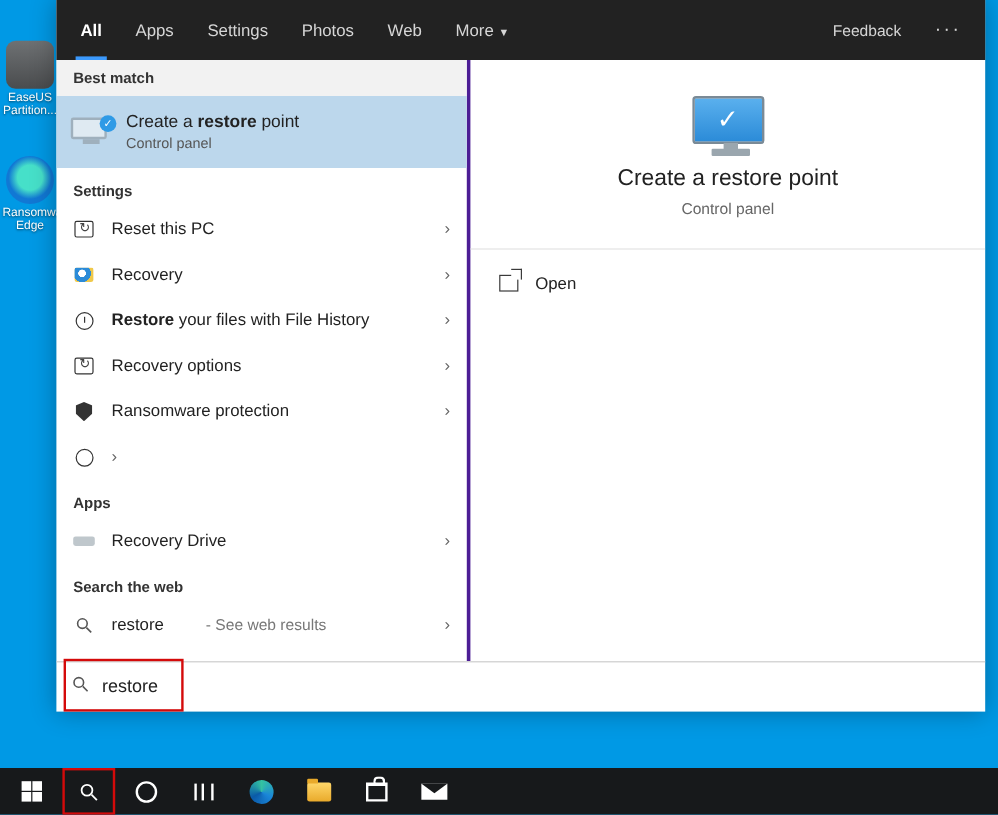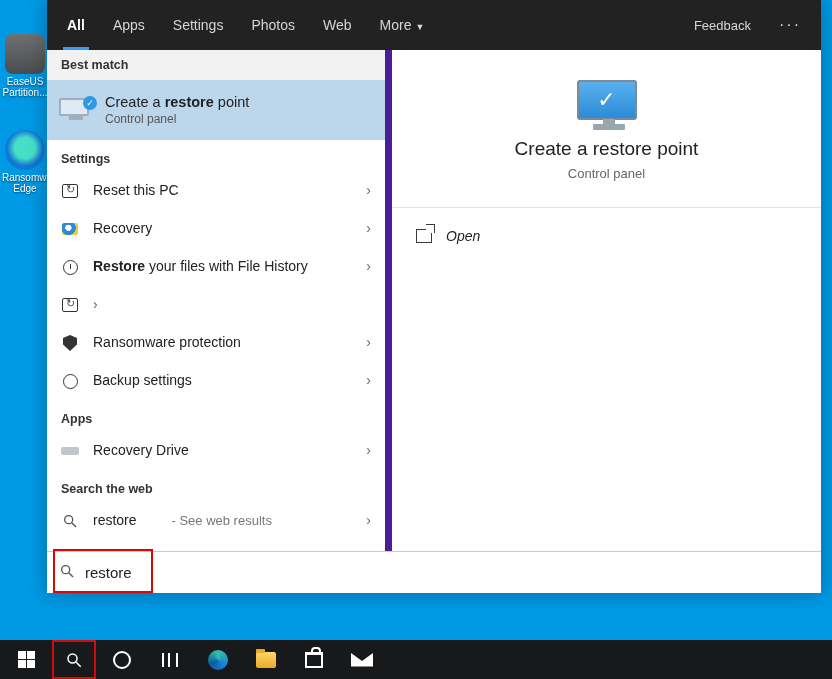--- a/index.html
+++ b/index.html
@@ -18,21 +18,21 @@
   .tabs { height: 50px; background: #222; color: #d6d6d6; display: flex; align-items: center; font-size: 14px; position: relative; padding: 0 6px; }
   .tab { padding: 0 14px; height: 50px; line-height: 50px; cursor: pointer; }
   .tab.active { color: #fff; font-weight: 600; position: relative; }
   .tab.active::after { content: ""; position: absolute; left: 10px; right: 10px; bottom: 0; height: 3px; background: #3b99fc; }
   .tab .dd { font-size: 9px; margin-left: 4px; }
   .tabs .spacer { flex: 1; }
   .feedback { padding: 0 14px; font-size: 13px; }
   .ellipsis { padding: 0 14px; font-size: 16px; letter-spacing: 2px; }
 
   .body { flex: 1; display: flex; overflow: hidden; }
-  .left { width: 345px; border-right: 7px solid #4c1d95; overflow: hidden; }
+  .left { width: 345px; border-right: 3px solid #4c1d95; overflow: hidden; }
   .right { flex: 1; padding: 20px; }
 
   .section-h { background: #f2f2f2; padding: 8px 14px; font-size: 12.5px; font-weight: 600; color: #333; }
   .section-h.plain { background: transparent; padding: 12px 14px 6px; }
 
   .best { background: #bcd7ec; display: flex; align-items: center; padding: 14px 12px; gap: 12px; }
   .best .bi { width: 34px; height: 24px; position: relative; }
   .monitor { width: 30px; height: 18px; border: 2px solid #9fb0bd; border-radius: 2px; background: #dfeaf2; position: relative; }
   .monitor::after { content: ""; position: absolute; left: 8px; bottom: -6px; width: 14px; height: 4px; background: #9fb0bd; }
   .check-badge { position: absolute; top: -2px; right: -4px; width: 14px; height: 14px; background: #2e9ae6; border-radius: 50%; display:flex;align-items:center;justify-content:center;color:#fff;font-size:9px; }
@@ -49,21 +49,21 @@
 
   .preview { text-align: center; padding-top: 10px; }
   .preview-icon { margin: 0 auto 18px; width: 70px; position: relative; }
   .pm { width: 60px; height: 40px; background: linear-gradient(#5ab0ee,#2b8bd8); border: 2px solid #7a8a96; border-radius: 3px; margin: 0 auto; position: relative; display:flex;align-items:center;justify-content:center;color:#fff;font-size:22px; }
   .pm::after { content:""; position:absolute; left:14px; bottom:-12px; width:32px; height:6px; background:#9aa6ae; border-radius:1px; }
   .pm::before { content:""; position:absolute; left:24px; bottom:-7px; width:12px; height:6px; background:#9aa6ae; }
   .preview h2 { font-size: 19px; font-weight: 400; color: #222; margin-top: 12px; }
   .preview .ps { font-size: 13px; color: #666; margin-top: 6px; }
 
   .right hr { border: none; border-top: 1px solid #e3e3e3; margin: 26px -20px 10px; }
-  .action-row { display: flex; align-items: center; gap: 14px; padding: 10px 4px; font-size: 14px; color: #222; cursor: pointer; font-style: italic; }
+  .action-row { display: flex; align-items: center; gap: 14px; padding: 10px 4px; font-size: 14px; color: #222; cursor: pointer; }
   .open-icon { width:16px;height:14px;border:1.5px solid #3a3a3a;position:relative; }
   .open-icon::after { content:""; position:absolute; top:-6px; right:-4px; width:8px; height:8px; border-top:1.5px solid #3a3a3a; border-right:1.5px solid #3a3a3a; background:#fff; }
 
   .search-box { height: 42px; border-top: 1px solid #ccc; display: flex; align-items: center; padding: 0 12px; gap: 10px; margin: 0 0 0 0; }
   .search-wrap-hl { border: 2px solid #d40a0a; margin: -2px 0 0 6px; width: 100px; height: 44px; position: absolute; pointer-events:none; z-index: 5; }
   .search-box .mag { color:#555; }
   .search-box input { border: none; outline: none; font-size: 15px; flex: 1; color: #222; }
 
   .taskbar { position: absolute; left: 0; bottom: 0; width: 832px; height: 39px; background: #17191b; display: flex; align-items: center; padding: 0 4px; gap: 4px; }
   .tb-btn { width: 44px; height: 39px; display: flex; align-items: center; justify-content: center; color: #eaeaea; cursor: pointer; }
@@ -152,34 +152,34 @@
         <div class="ri">
             <div class="hist-i"></div>
           </div>
         <div class="rt"><b>Restore</b><span> your files with File History</span></div>
         <div class="chev">›</div>
       </div>
       <div class="row">
         <div class="ri">
             <div class="reset-i"></div>
           </div>
+        <div class="rt">Recovery options</div>
         <div class="chev">›</div>
       </div>
       <div class="row">
         <div class="ri">
             <div class="shield"></div>
           </div>
         <div class="rt">Ransomware protection</div>
         <div class="chev">›</div>
       </div>
       <div class="row">
         <div class="ri">
             <div class="gear-i"></div>
           </div>
-        <div class="rt">Backup settings</div>
         <div class="chev">›</div>
       </div>
 
       <div class="section-h plain">Apps</div>
       <div class="row">
         <div class="ri">
             <div class="drive-i"></div>
           </div>
         <div class="rt">Recovery Drive</div>
         <div class="chev">›</div>

